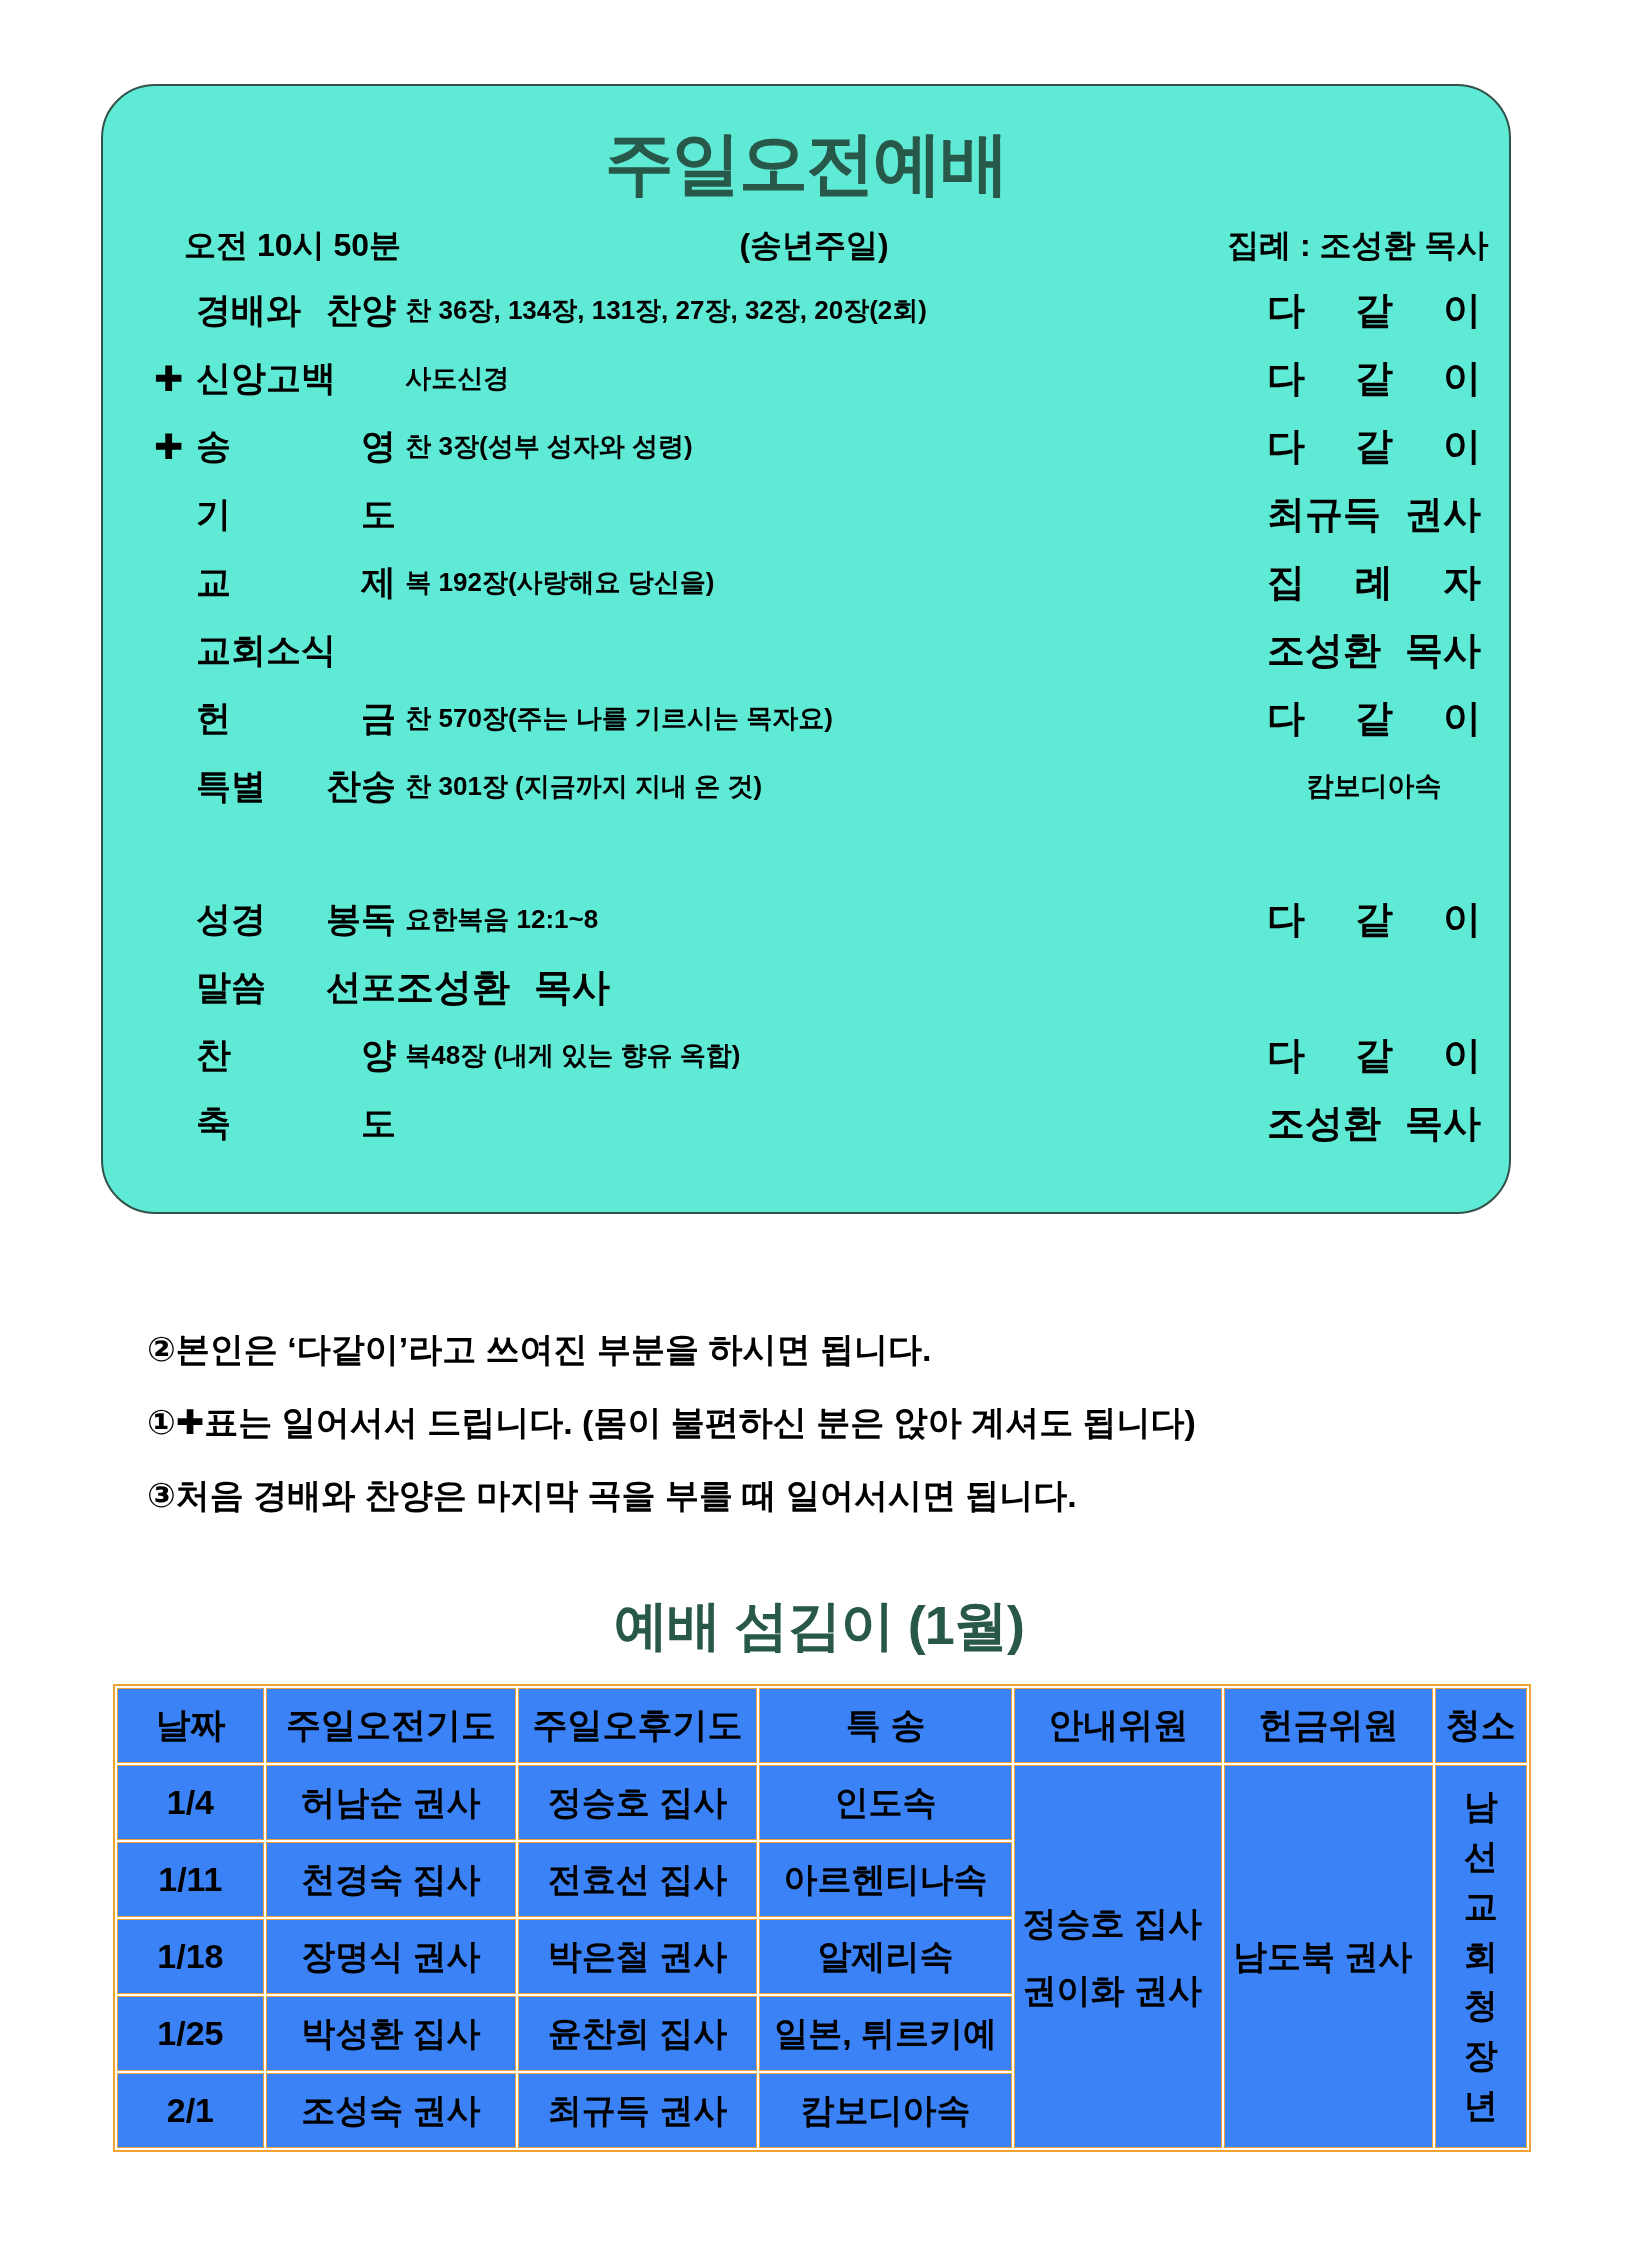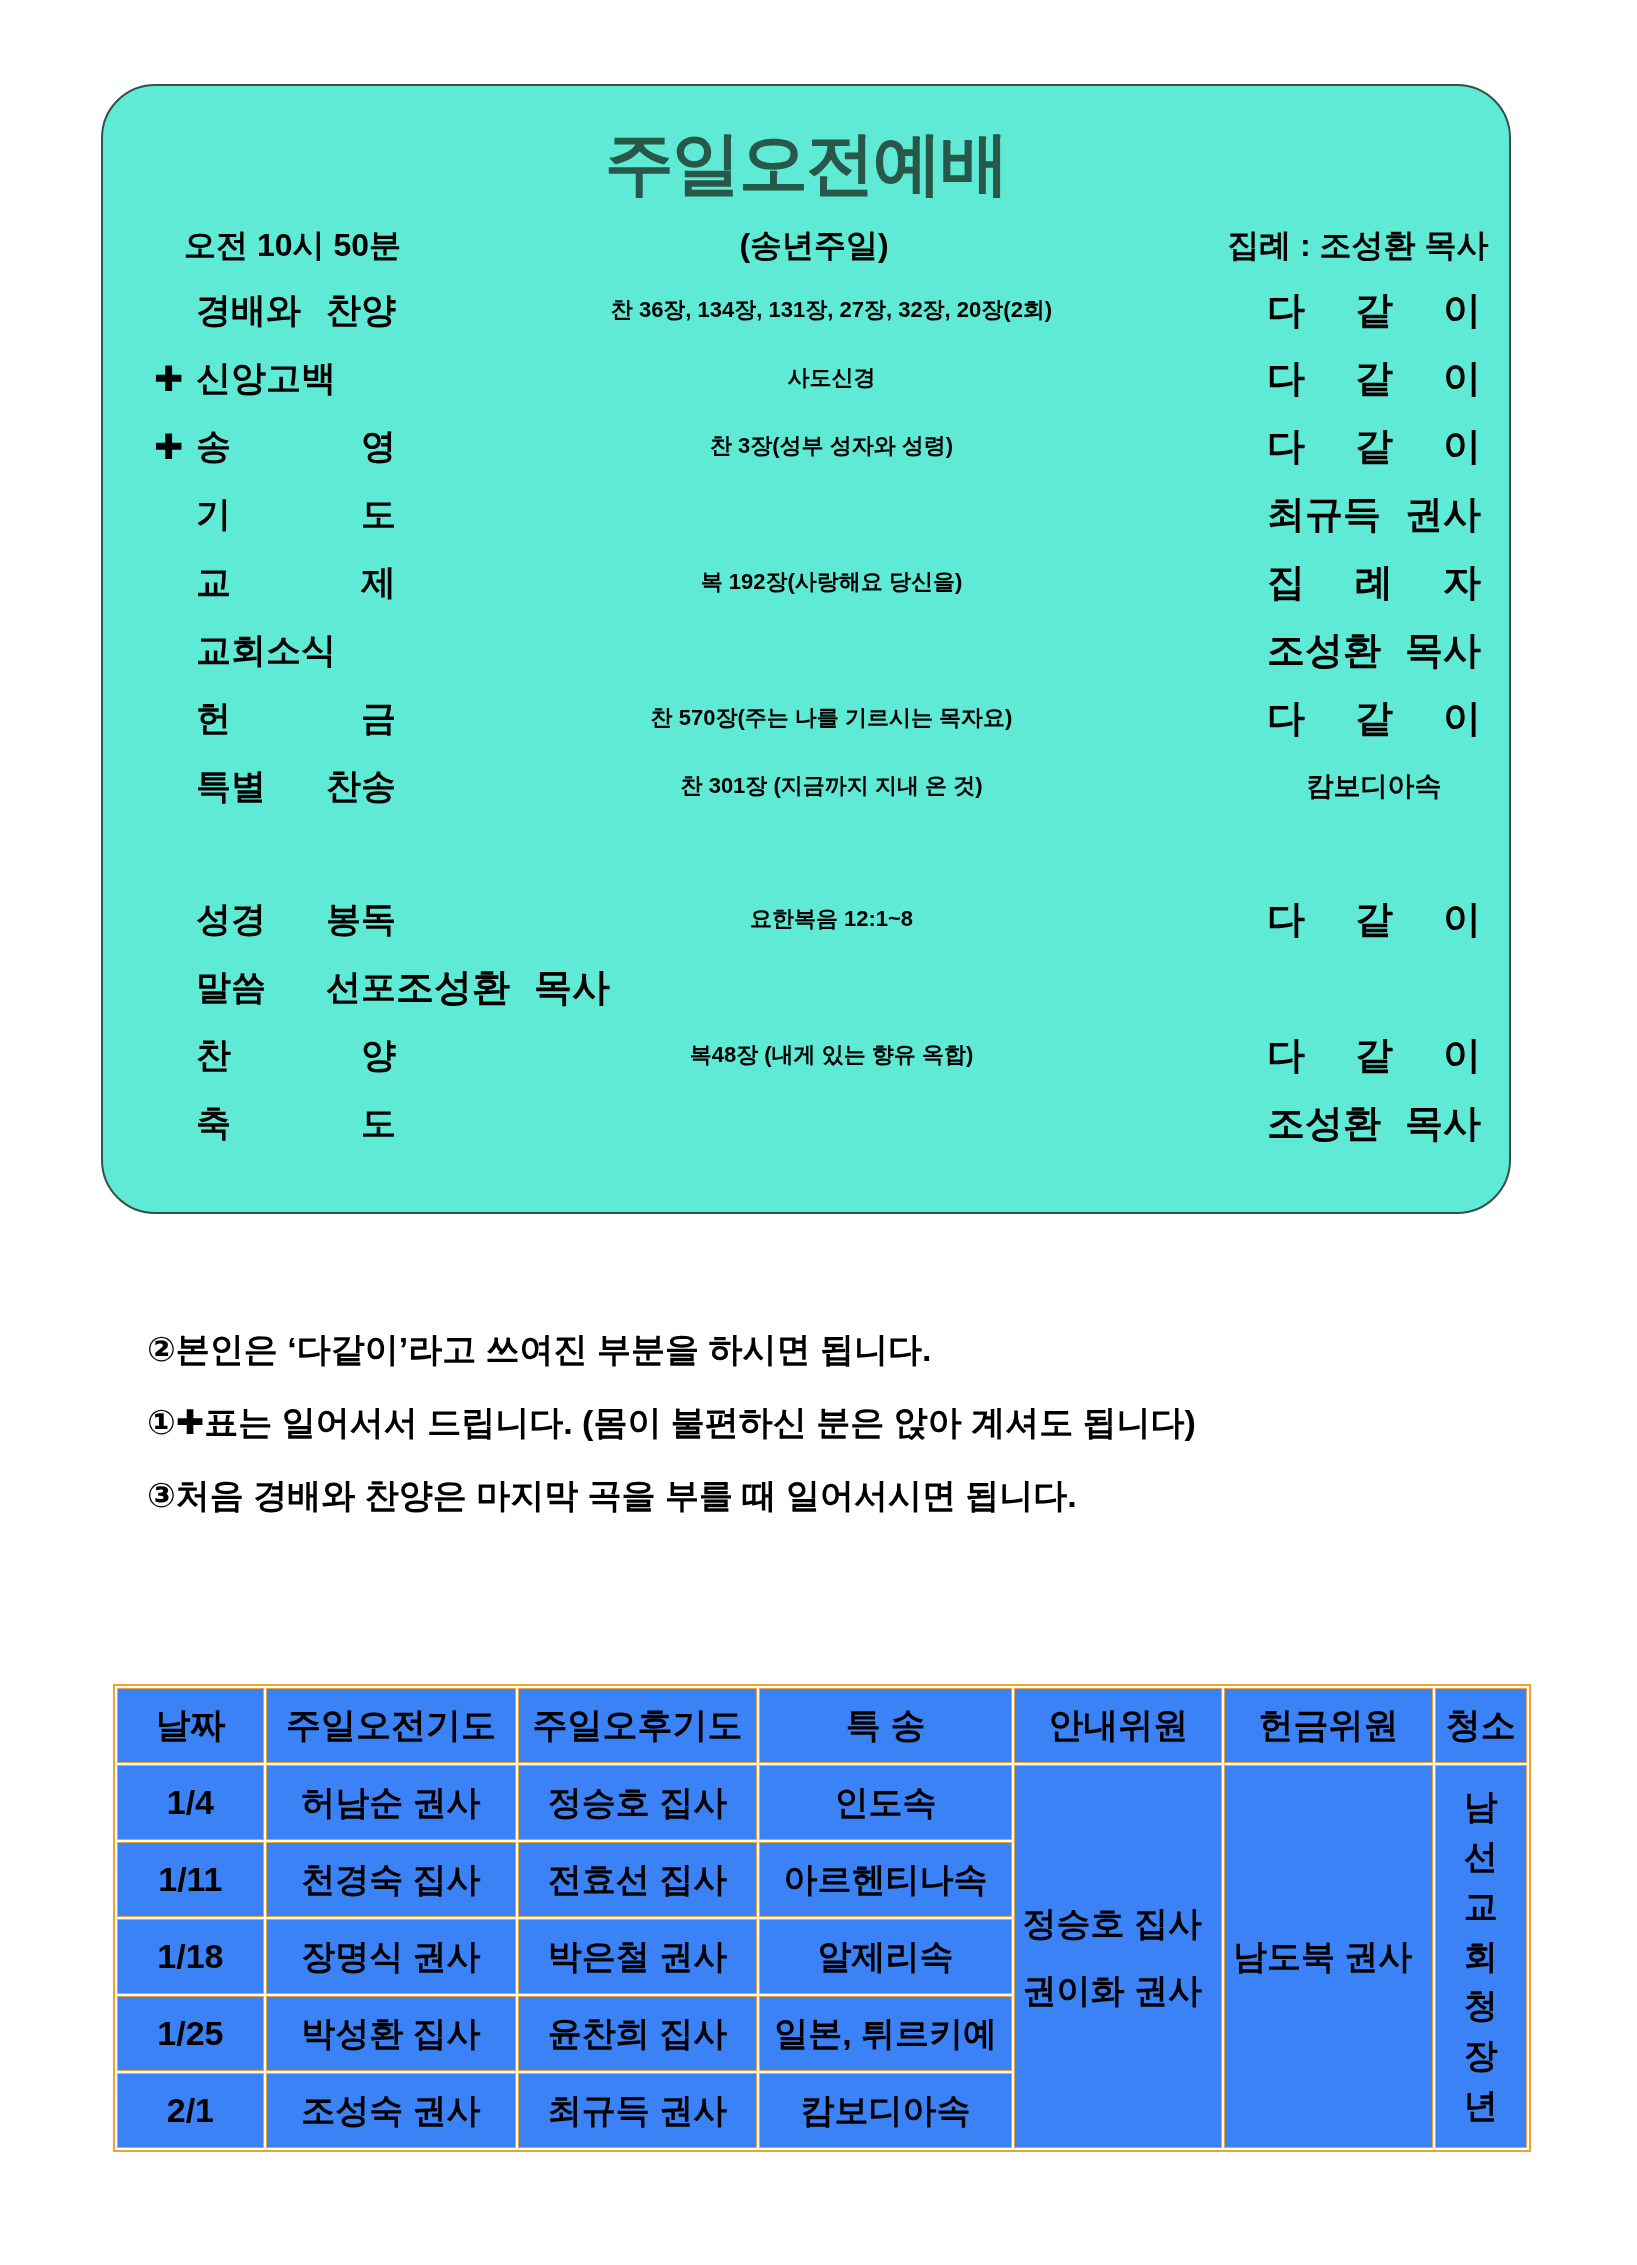--- a/index.html
+++ b/index.html
@@ -53,22 +53,21 @@
     font-size:35px;font-weight:900;line-height:1;
     text-align:left;
   }
   .order-label{
     flex:0 0 200px;
     font-size:35px;font-weight:700;
     text-align:justify;text-align-last:justify;
   }
   .order-content{
     flex:1 1 auto;
-    text-align:center;
-    font-size:22px;font-weight:700;
+    font-size:26px;font-weight:700;
     padding:0 9.3px;
     white-space:nowrap;
   }
   .order-content.em{
     font-weight:900;
     text-shadow:0.7px 0 0 var(--text-black),-0.7px 0 0 var(--text-black);
   }
   .order-leader{
     flex:0 0 214px;
     font-size:38px;font-weight:700;
@@ -219,20 +218,21 @@
   </section>
 
   <section class="notes">
   <p class="note-line">②본인은 ‘다같이’라고 쓰여진 부분을 하시면 됩니다.</p>
 
   <p class="note-line">①✚표는 일어서서 드립니다. (몸이 불편하신 분은 앉아 계셔도 됩니다)</p>
 
   <p class="note-line">③처음 경배와 찬양은 마지막 곡을 부를 때 일어서시면 됩니다.</p>
 </section>
 
+  <h2 class="roster-title">예배 섬김이 (1월)</h2>
 
   <div class="roster-wrap">
     <table class="roster-table">
       <colgroup>
           <col style="width: 10.5%;">
           <col style="width: 17.9%;">
           <col style="width: 17.1%;">
           <col style="width: 18.1%;">
           <col style="width: 14.9%;">
           <col style="width: 14.9%;">

